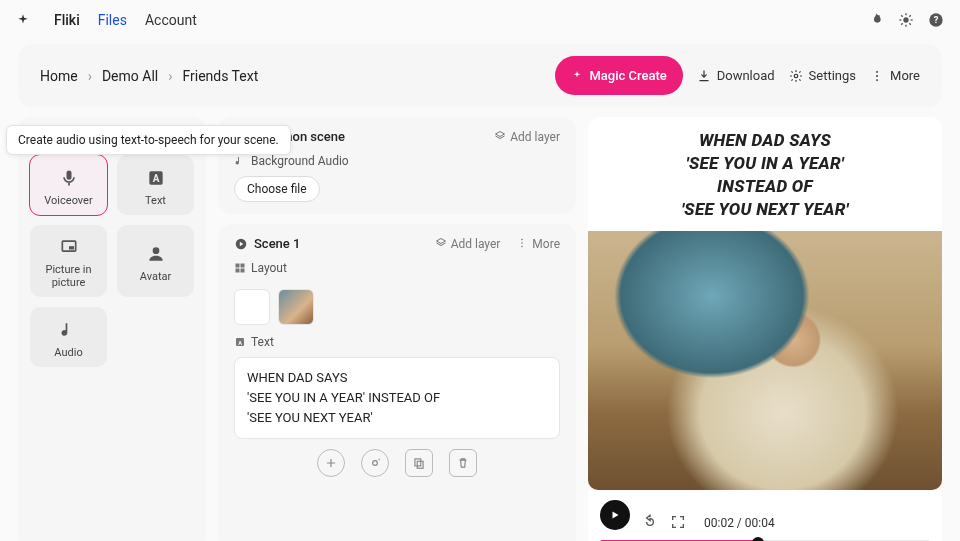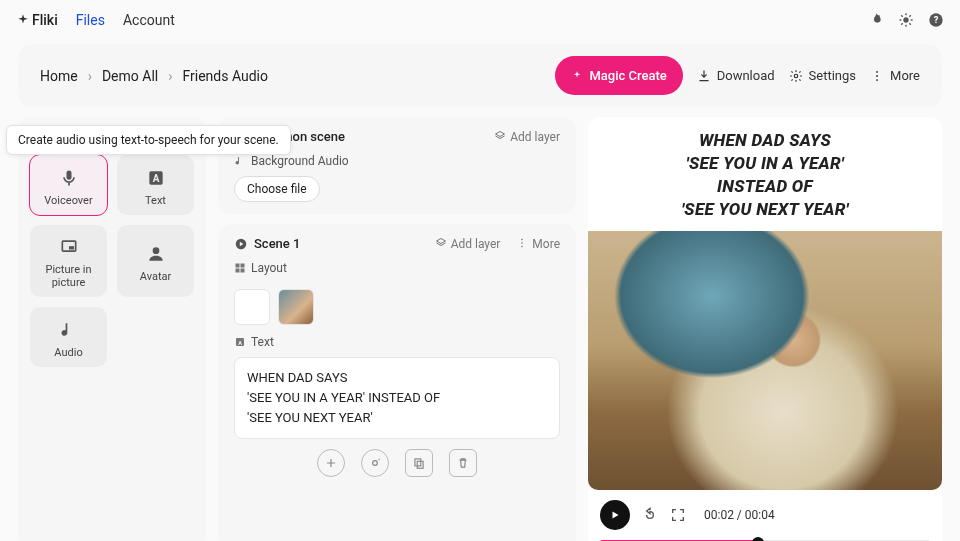--- a/index.html
+++ b/index.html
@@ -1,20 +1,20 @@
 <!DOCTYPE html>
 <html><head>
 <meta charset="utf-8">
 <style>
 * { box-sizing: border-box; margin: 0; padding: 0; font-family: -apple-system, BlinkMacSystemFont, "Segoe UI", Roboto, sans-serif; }
 body { background: #fafafa; color: #222; width: 960px; height: 541px; overflow: hidden; }
 
 
 .topnav { display: flex; align-items: center; height: 40px; padding: 0 16px; }
-.brand { display: flex; align-items: center; gap: 2px; font-weight: 500; font-size: 14px; }
+.brand { display: flex; align-items: center; gap: 24px; font-weight: 500; font-size: 14px; }
 .brand-icon { width: 14px; height: 14px; }
 .navlinks { display: flex; gap: 18px; margin-left: 18px; }
 .navlink { font-size: 14px; cursor: pointer; color: #333; }
 .navlink.active { color: #1d4ed8; }
 .nav-spacer { flex: 1; }
 .nav-icons { display: flex; gap: 14px; align-items: center; color: #555; }
 .nav-icons svg { cursor: pointer; }
 
 
 .crumbbar { margin: 4px 18px 10px 18px; background: #f6f6f6; border-radius: 14px; padding: 12px 22px; display: flex; align-items: center; }
@@ -59,21 +59,21 @@
 
 
 .preview { flex: 1; background: #eee; border-radius: 10px; overflow: hidden; display: flex; flex-direction: column; }
 .preview-text { background: #fff; text-align: center; padding: 12px 8px 10px 8px; font-weight: 800; font-style: italic; font-size: 17px; line-height: 1.35; letter-spacing: .3px; }
 .preview-img { flex: 1; background: radial-gradient(ellipse at 35% 25%, #6fa7b8 0%, #3f6b78 28%, transparent 30%),
                        radial-gradient(circle at 58% 42%, #d9b38c 0%, #c29a72 10%, transparent 11%),
                        radial-gradient(ellipse at 55% 70%, #e8dfca 0%, #d6c9a8 30%, transparent 42%),
                        linear-gradient(180deg,#cbb58f 0%, #b89d70 45%, #8d6b42 70%, #6e5132 100%);
               position: relative; }
 .controls { background: #fff; padding: 10px 12px 6px 12px; }
-.ctrl-row { display: flex; align-items: center; gap: 12px; }
+.ctrl-row { display: flex; align-items: flex-end; gap: 12px; }
 .playbtn { width: 30px; height: 30px; border-radius: 50%; background: #111; display: inline-flex; align-items: center; justify-content: center; cursor: pointer; }
 .playbtn svg { fill: #fff; }
 .time { font-size: 12px; color: #333; margin-left: 6px; }
 .ctrl-row .ic { color: #555; cursor: pointer; display: inline-flex; }
 .seek { position: relative; height: 5px; background: #e8e8e8; border-radius: 3px; margin-top: 10px; }
 .seek-fill { position: absolute; left: 0; top: 0; bottom: 0; width: 48%; background: #ec1e79; border-radius: 3px; }
 .seek-knob { position: absolute; left: 48%; top: 50%; width: 12px; height: 12px; background: #111; border-radius: 50%; transform: translate(-50%,-50%); }
 </style>
 </head>
 <body>
@@ -113,21 +113,21 @@
       </svg>
   </div>
 </div>
 
 <div class="crumbbar">
   <div class="crumbs">
     <span>Home</span>
     <span class="crumb-sep">›</span>
     <span>Demo All</span>
     <span class="crumb-sep">›</span>
-    <span>Friends Audio</span>
+    <span>Friends Text</span>
   </div>
   <div class="crumb-actions">
     <button class="btn btn-magic">
       <svg width="12" height="12" viewBox="0 0 24 24">
           <path d="M12 2l1.5 5L19 8.5 13.5 10 12 15l-1.5-5L5 8.5 10.5 7z" fill="#fff"></path>
         </svg>
       <span>Magic Create</span>
     </button>
     <button class="btn btn-plain">
       <svg width="14" height="14" viewBox="0 0 24 24">

